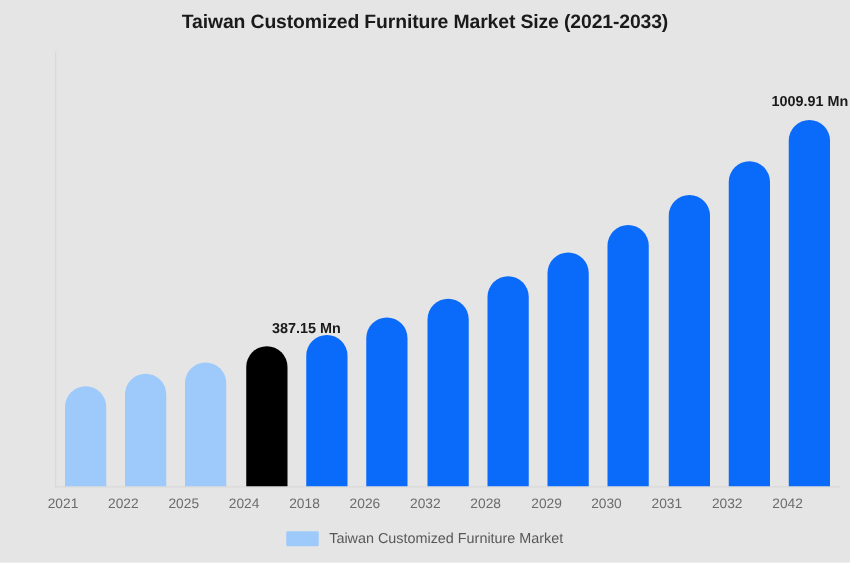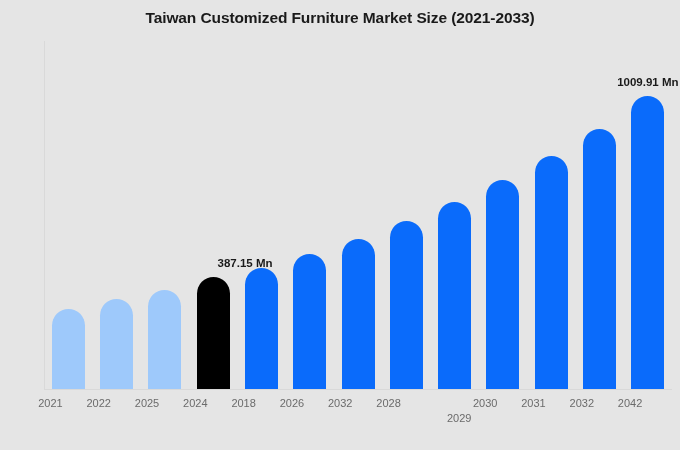--- a/index.html
+++ b/index.html
@@ -130,26 +130,30 @@
       <div class="value-label" style="top: 215.726px; left: 169.077px; transform: translateX(-50%); margin-left: 32px;">387.15 Mn</div>
       <div class="bar" style="left: 200.885px; width: 33px; height: 121.51px; background: rgb(10, 107, 251);"></div>
       <div class="xtick" style="left: 187.385px;">2018</div>
       <div class="bar" style="left: 249.192px; width: 33px; height: 134.85px; background: rgb(10, 107, 251);"></div>
       <div class="xtick" style="left: 235.692px;">2026</div>
       <div class="bar" style="left: 297.5px; width: 33px; height: 150.51px; background: rgb(10, 107, 251);"></div>
       <div class="xtick" style="left: 284px;">2032</div>
       <div class="bar" style="left: 345.808px; width: 33px; height: 167.62px; background: rgb(10, 107, 251);"></div>
       <div class="xtick" style="left: 332.308px;">2028</div>
       <div class="bar" style="left: 394.115px; width: 33px; height: 187.05px; background: rgb(10, 107, 251);"></div>
-      <div class="xtick" style="left: 403px; margin-top: 15px;">2029</div>
+      <div class="xtick" style="left: 381px;">2029</div>
       <div class="bar" style="left: 442.423px; width: 33px; height: 208.8px; background: rgb(10, 107, 251);"></div>
       <div class="xtick" style="left: 428.923px;">2030</div>
       <div class="bar" style="left: 490.731px; width: 33px; height: 232.87px; background: rgb(10, 107, 251);"></div>
       <div class="xtick" style="left: 477.231px;">2031</div>
       <div class="bar" style="left: 539.038px; width: 33px; height: 260.13px; background: rgb(10, 107, 251);"></div>
       <div class="xtick" style="left: 525.538px;">2032</div>
       <div class="bar" style="left: 587.346px; width: 33px; height: 292.874px; background: rgb(10, 107, 251);"></div>
       <div class="xtick" style="left: 573.846px;">2042</div>
       <div class="value-label" style="top: 35.1261px; left: 603.846px; transform: translateX(-50%);">1009.91 Mn</div>
     </div>
 
+  <div class="legend">
+    <span class="legend-swatch" id="legend-swatch-0" style="background: rgb(158, 201, 251);"></span>
+    <span class="legend-label">Taiwan Customized Furniture Market</span>
+  </div>
 
 </div>
 
 </body></html>

